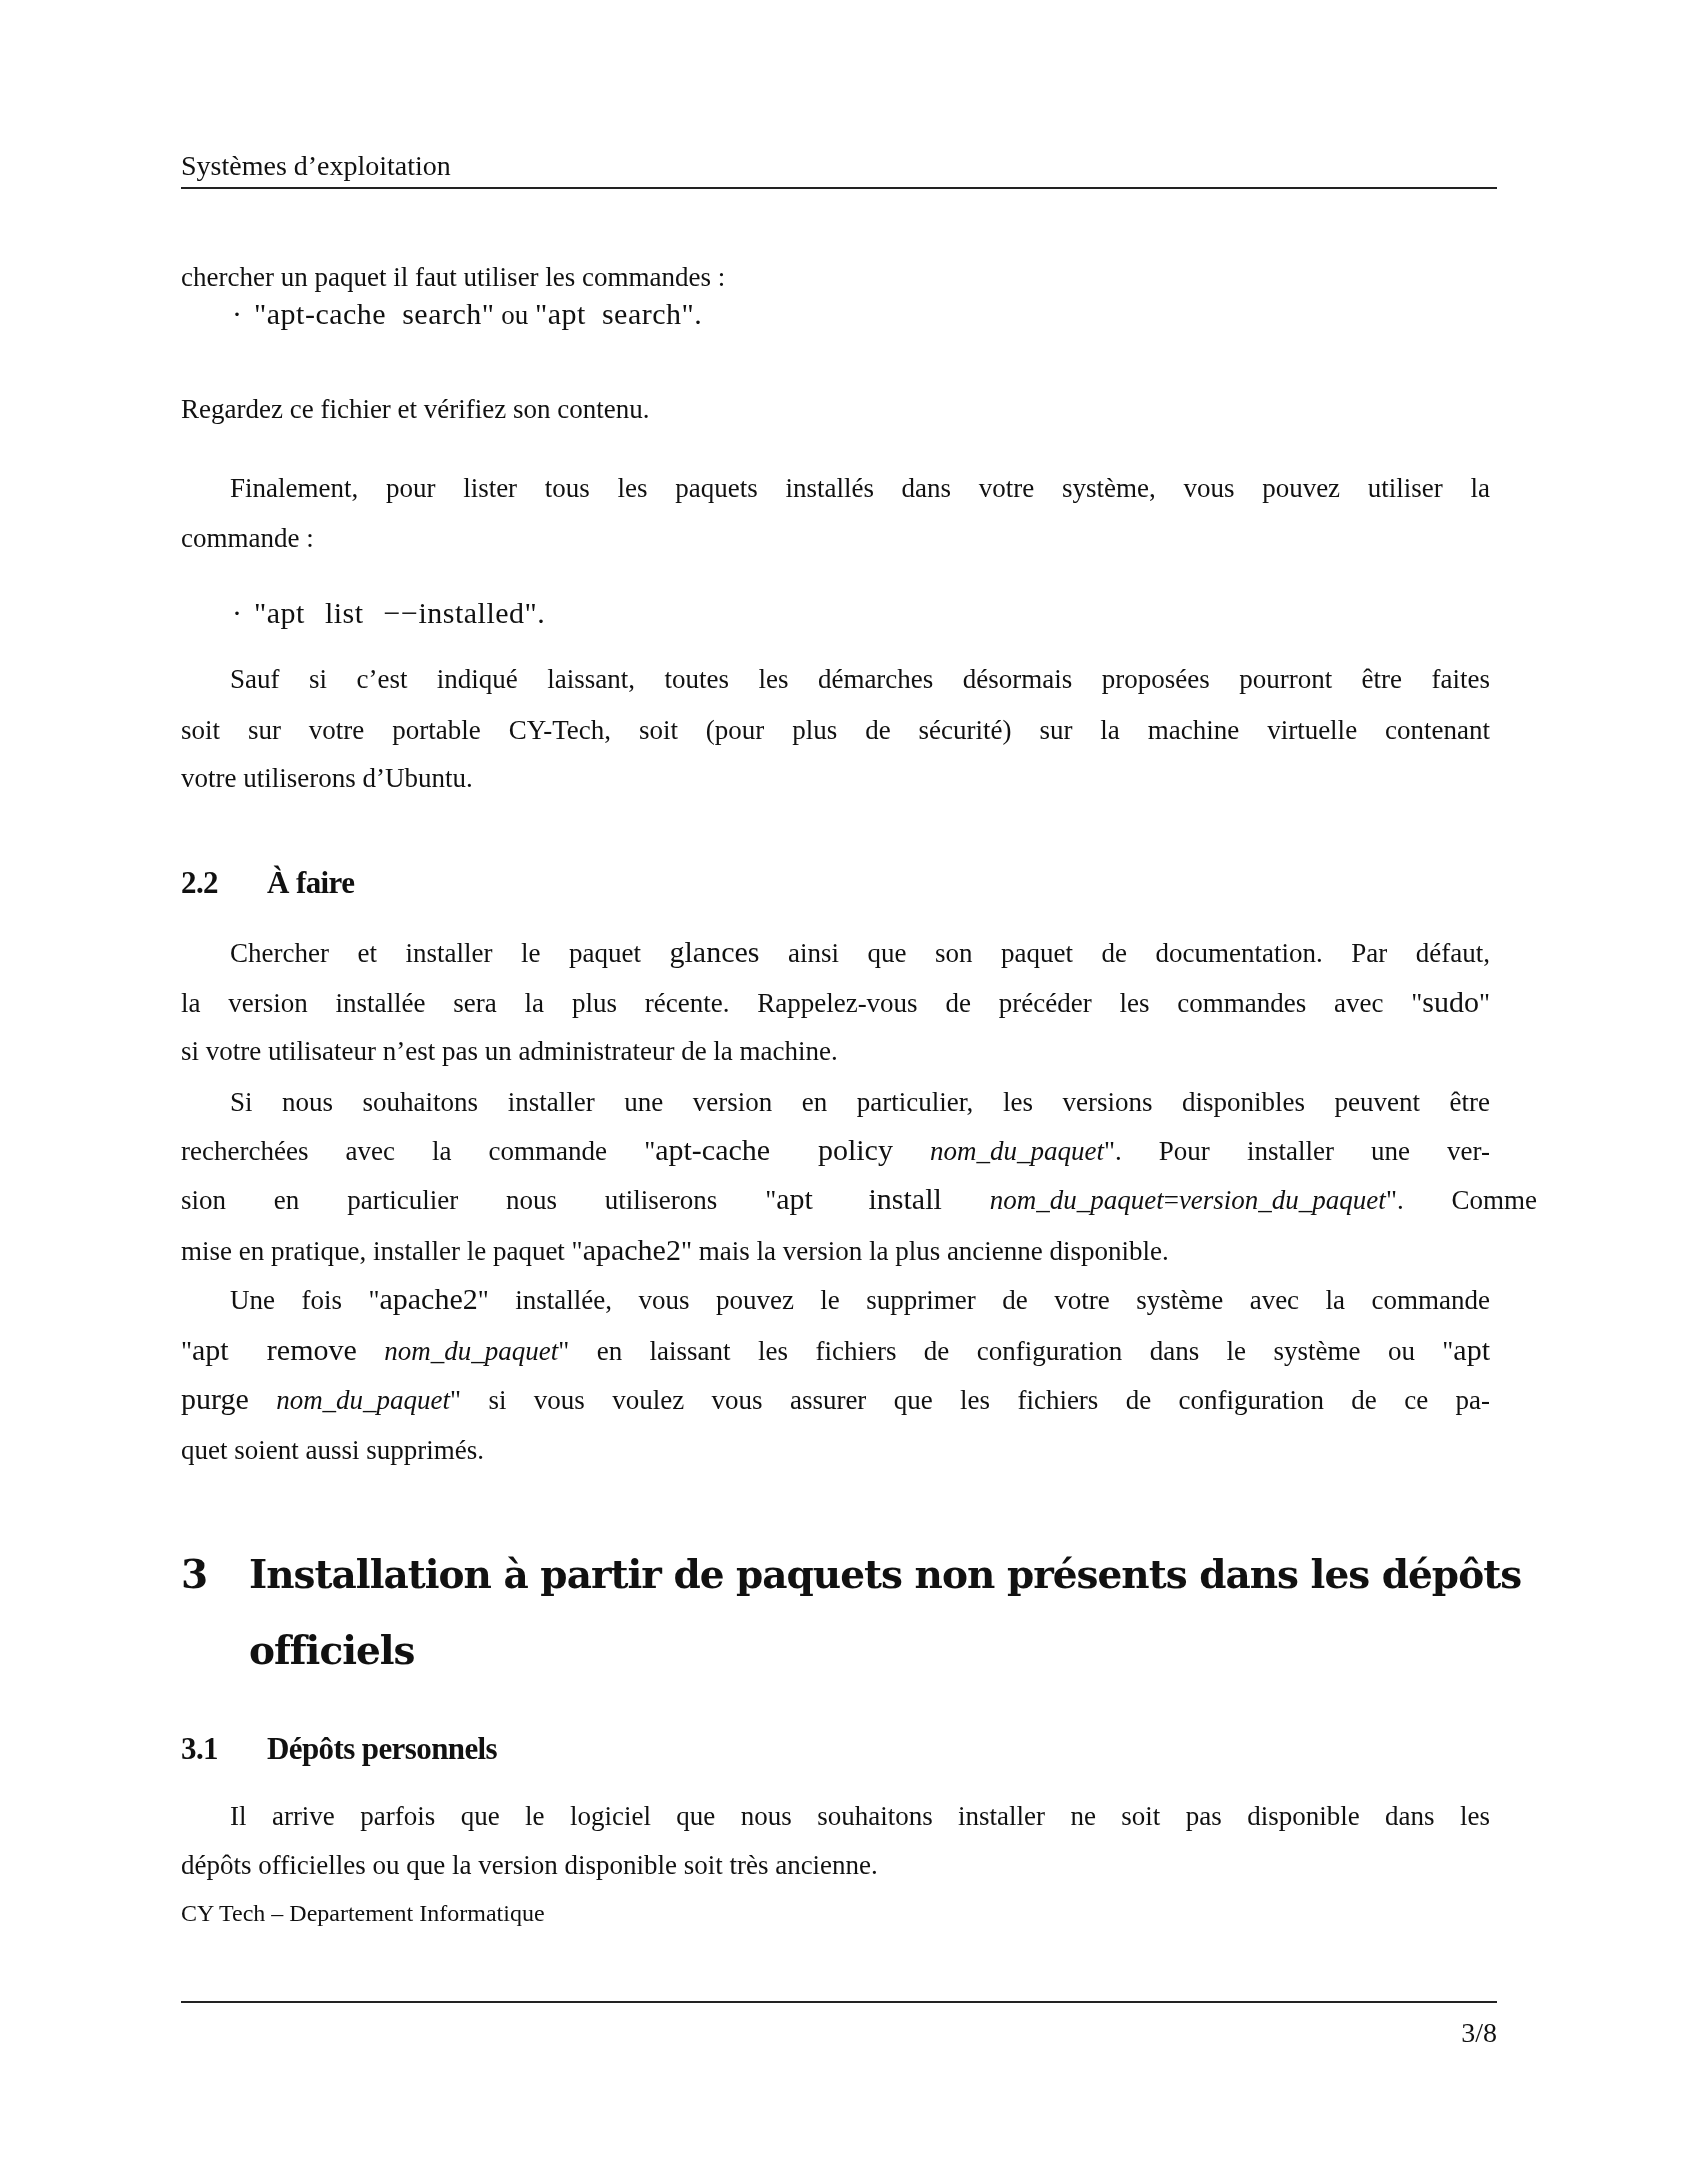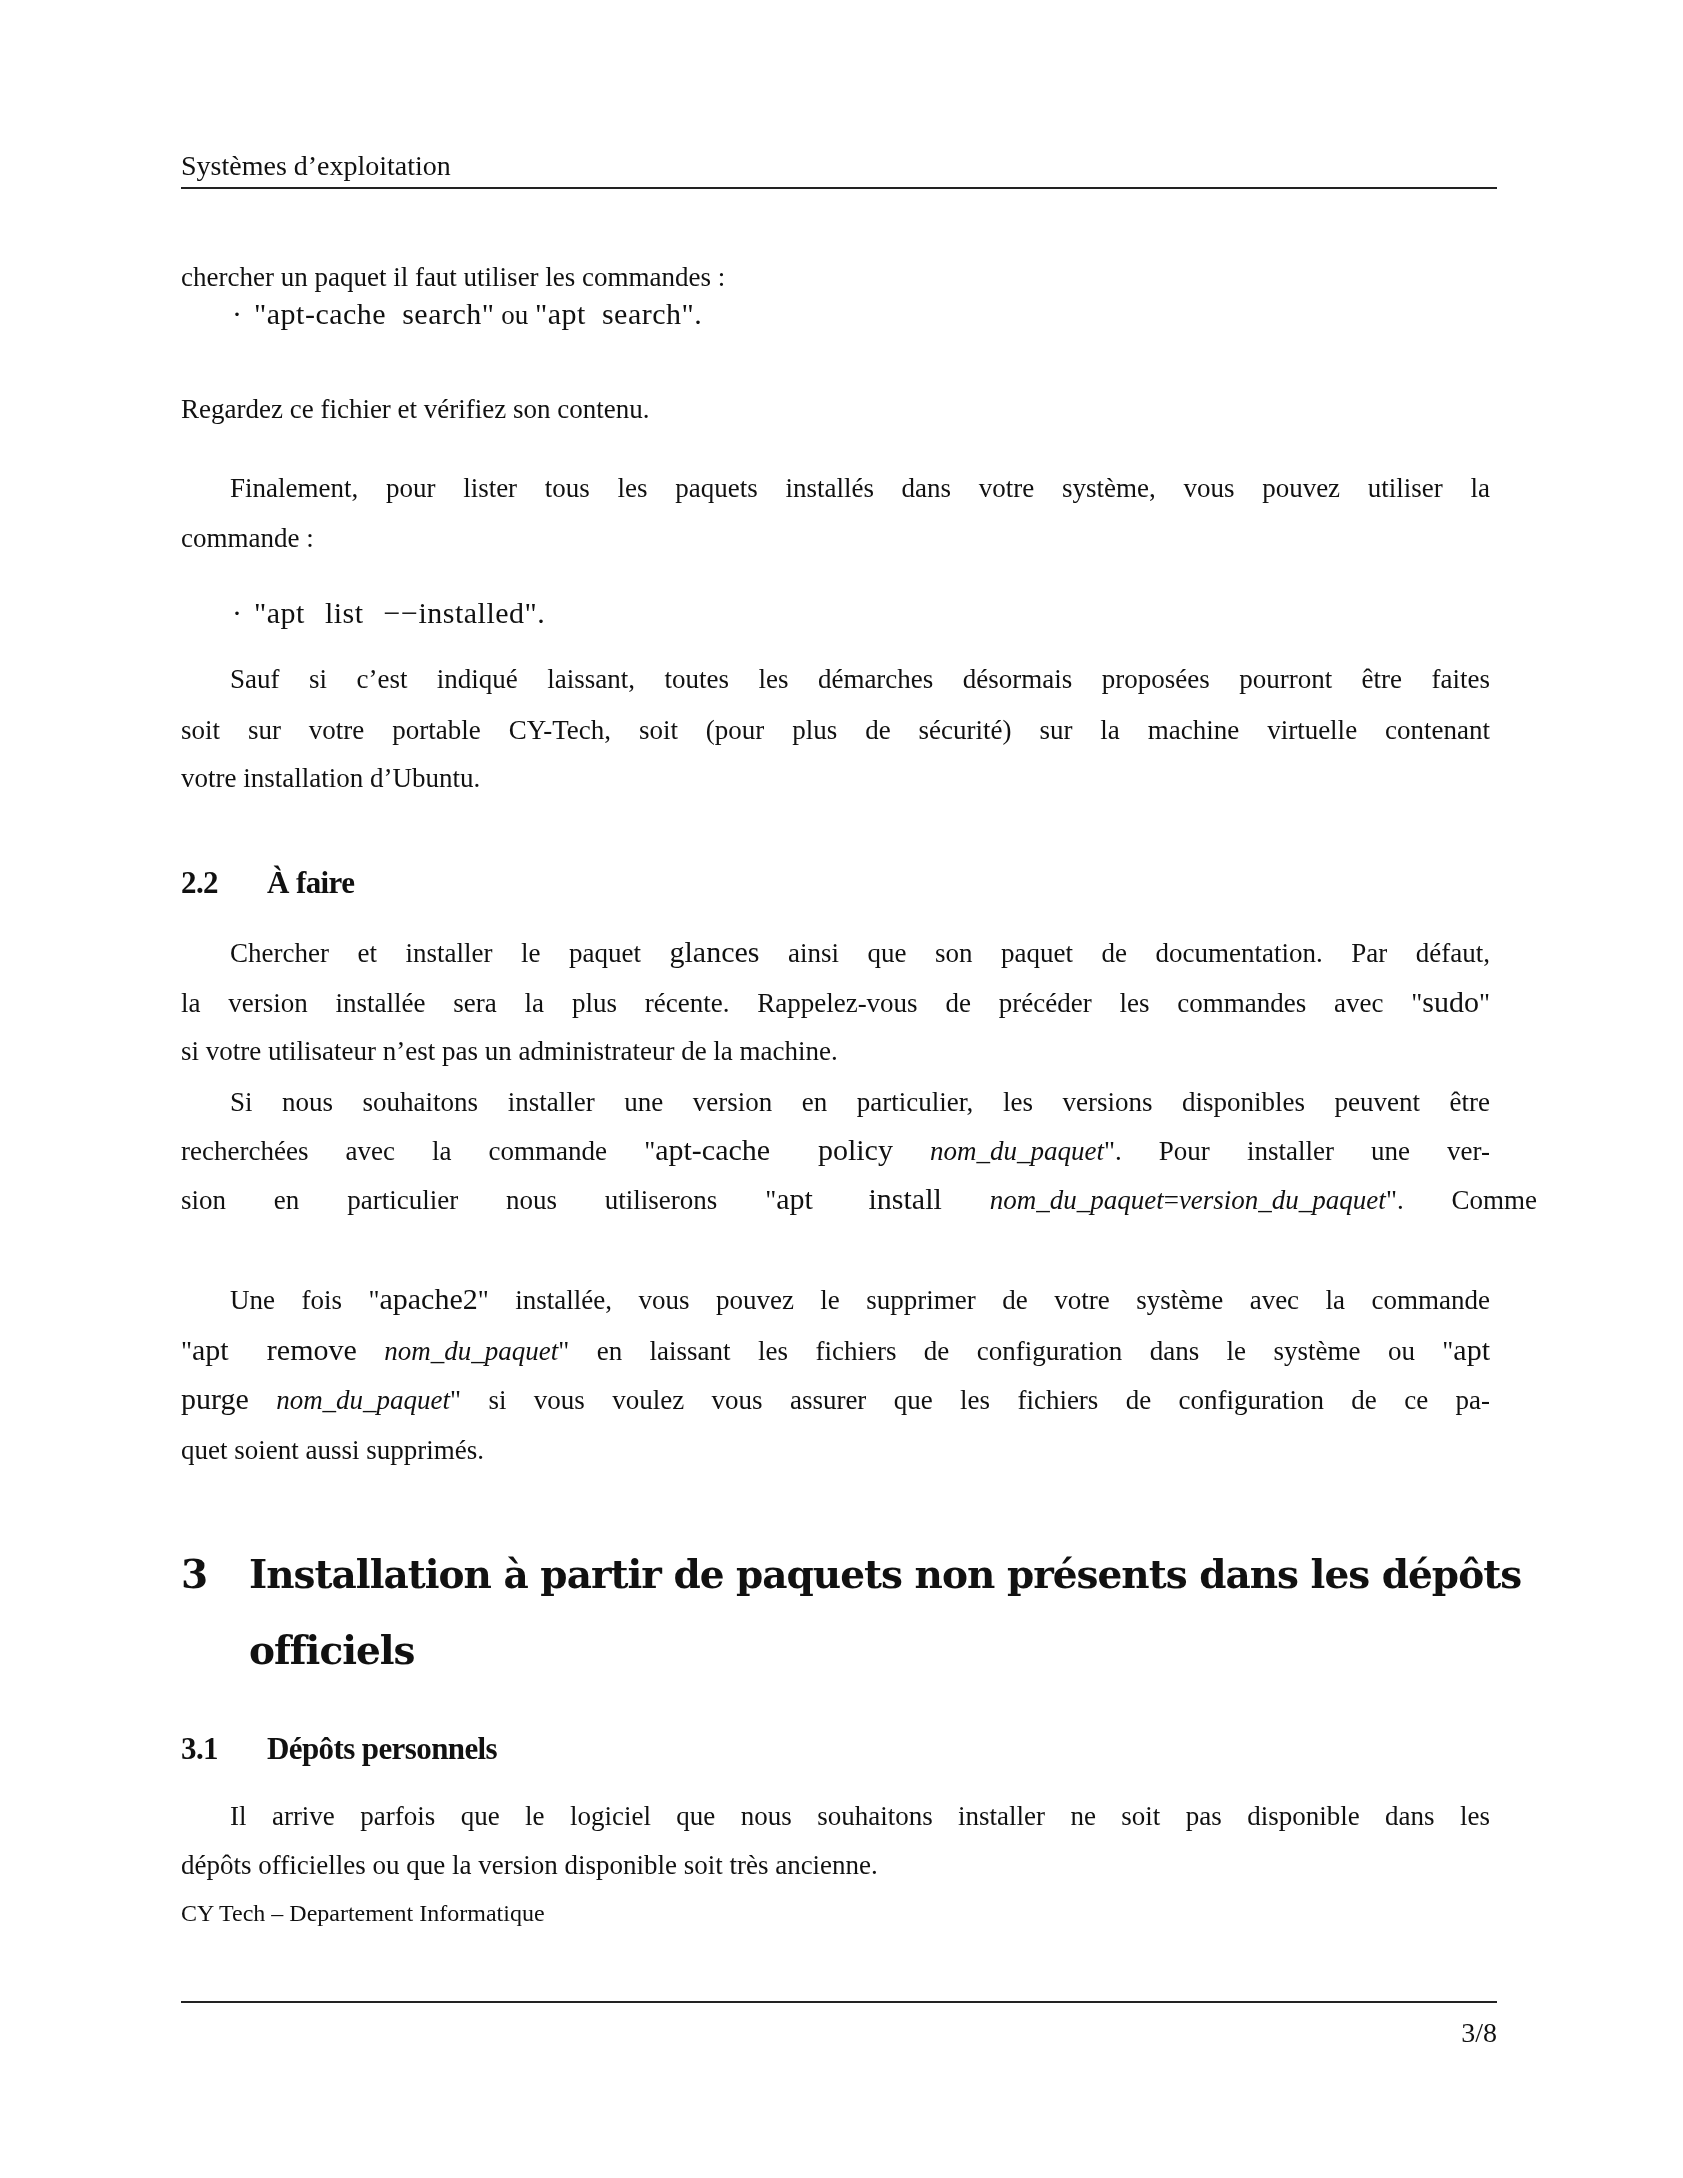--- a/index.html
+++ b/index.html
@@ -42,33 +42,34 @@
 
   <div class="line indent" style="top:471px;">Finalement, pour lister tous les paquets installés dans votre système, vous pouvez utiliser la</div>
   <div class="line last" style="top:521px;">commande :</div>
 
   <div class="bullet" style="top:595px;">
     <span class="dot">·</span><span class="cmd wide" style="word-spacing:12px;">"apt list −−installed".</span>
   </div>
 
   <div class="line indent" style="top:662px;">Sauf si c’est indiqué laissant, toutes les démarches désormais proposées pourront être faites</div>
   <div class="line" style="top:713px;">soit sur votre portable CY-Tech, soit (pour plus de sécurité) sur la machine virtuelle contenant</div>
-  <div class="line last" style="top:761px;">votre installation d’Ubuntu.</div>
+  <div class="line last" style="top:761px;">votre utiliserons d’Ubuntu.</div>
 
   <div class="h2" style="top:863px;">
     <span class="num">2.2</span><span>À faire</span>
   </div>
 
   <div class="line indent" style="top:935px;"><span>Chercher et installer le paquet </span><span class="cmd">glances</span><span> ainsi que son paquet de documentation. Par défaut,</span></div>
   <div class="line" style="top:985px;"><span>la version installée sera la plus récente. Rappelez-vous de précéder les commandes avec "</span><span class="cmd">sudo</span><span>"</span></div>
   <div class="line indent" style="top:1085px;">Si nous souhaitons installer une version en particulier, les versions disponibles peuvent être</div>
 
   <div class="line last" style="top:1034px;">si votre utilisateur n’est pas un administrateur de la machine.</div>
   <div class="line" style="top:1133px;"><span>recherchées avec la commande "</span><span class="cmd" style="word-spacing:10px;">apt-cache  policy</span> <span class="it">nom_du_paquet</span><span>". Pour installer une ver-</span></div>
   <div class="line over" style="top:1182px; word-spacing:-1px;"><span>sion en particulier nous utiliserons "</span><span class="cmd" style="word-spacing:6px;">apt  install</span> <span class="it">nom_du_paquet</span><span>=</span><span class="it">version_du_paquet</span><span>". Comme</span></div>
+  <div class="line last" style="top:1233px;"><span>mise en pratique, installer le paquet "</span><span class="cmd">apache2</span><span>" mais la version la plus ancienne disponible.</span></div>
 
   <div class="line indent" style="top:1282px;"><span>Une fois "</span><span class="cmd">apache2</span><span>" installée, vous pouvez le supprimer de votre système avec la commande</span></div>
   <div class="line" style="top:1333px;"><span>"</span><span class="cmd" style="word-spacing:10px;">apt  remove</span> <span class="it">nom_du_paquet</span><span>" en laissant les fichiers de configuration dans le système ou "</span><span class="cmd">apt</span></div>
   <div class="line" style="top:1382px;"><span class="cmd">purge</span> <span class="it">nom_du_paquet</span><span>" si vous voulez vous assurer que les fichiers de configuration de ce pa-</span></div>
   <div class="line last" style="top:1433px;">quet soient aussi supprimés.</div>
 
   <div class="h1" style="top:1549px;">
     <span class="num">3</span><span>Installation à partir de paquets non présents dans les dépôts</span>
   </div>
   <div class="h1" style="top:1625px; left:249px;">officiels</div>

